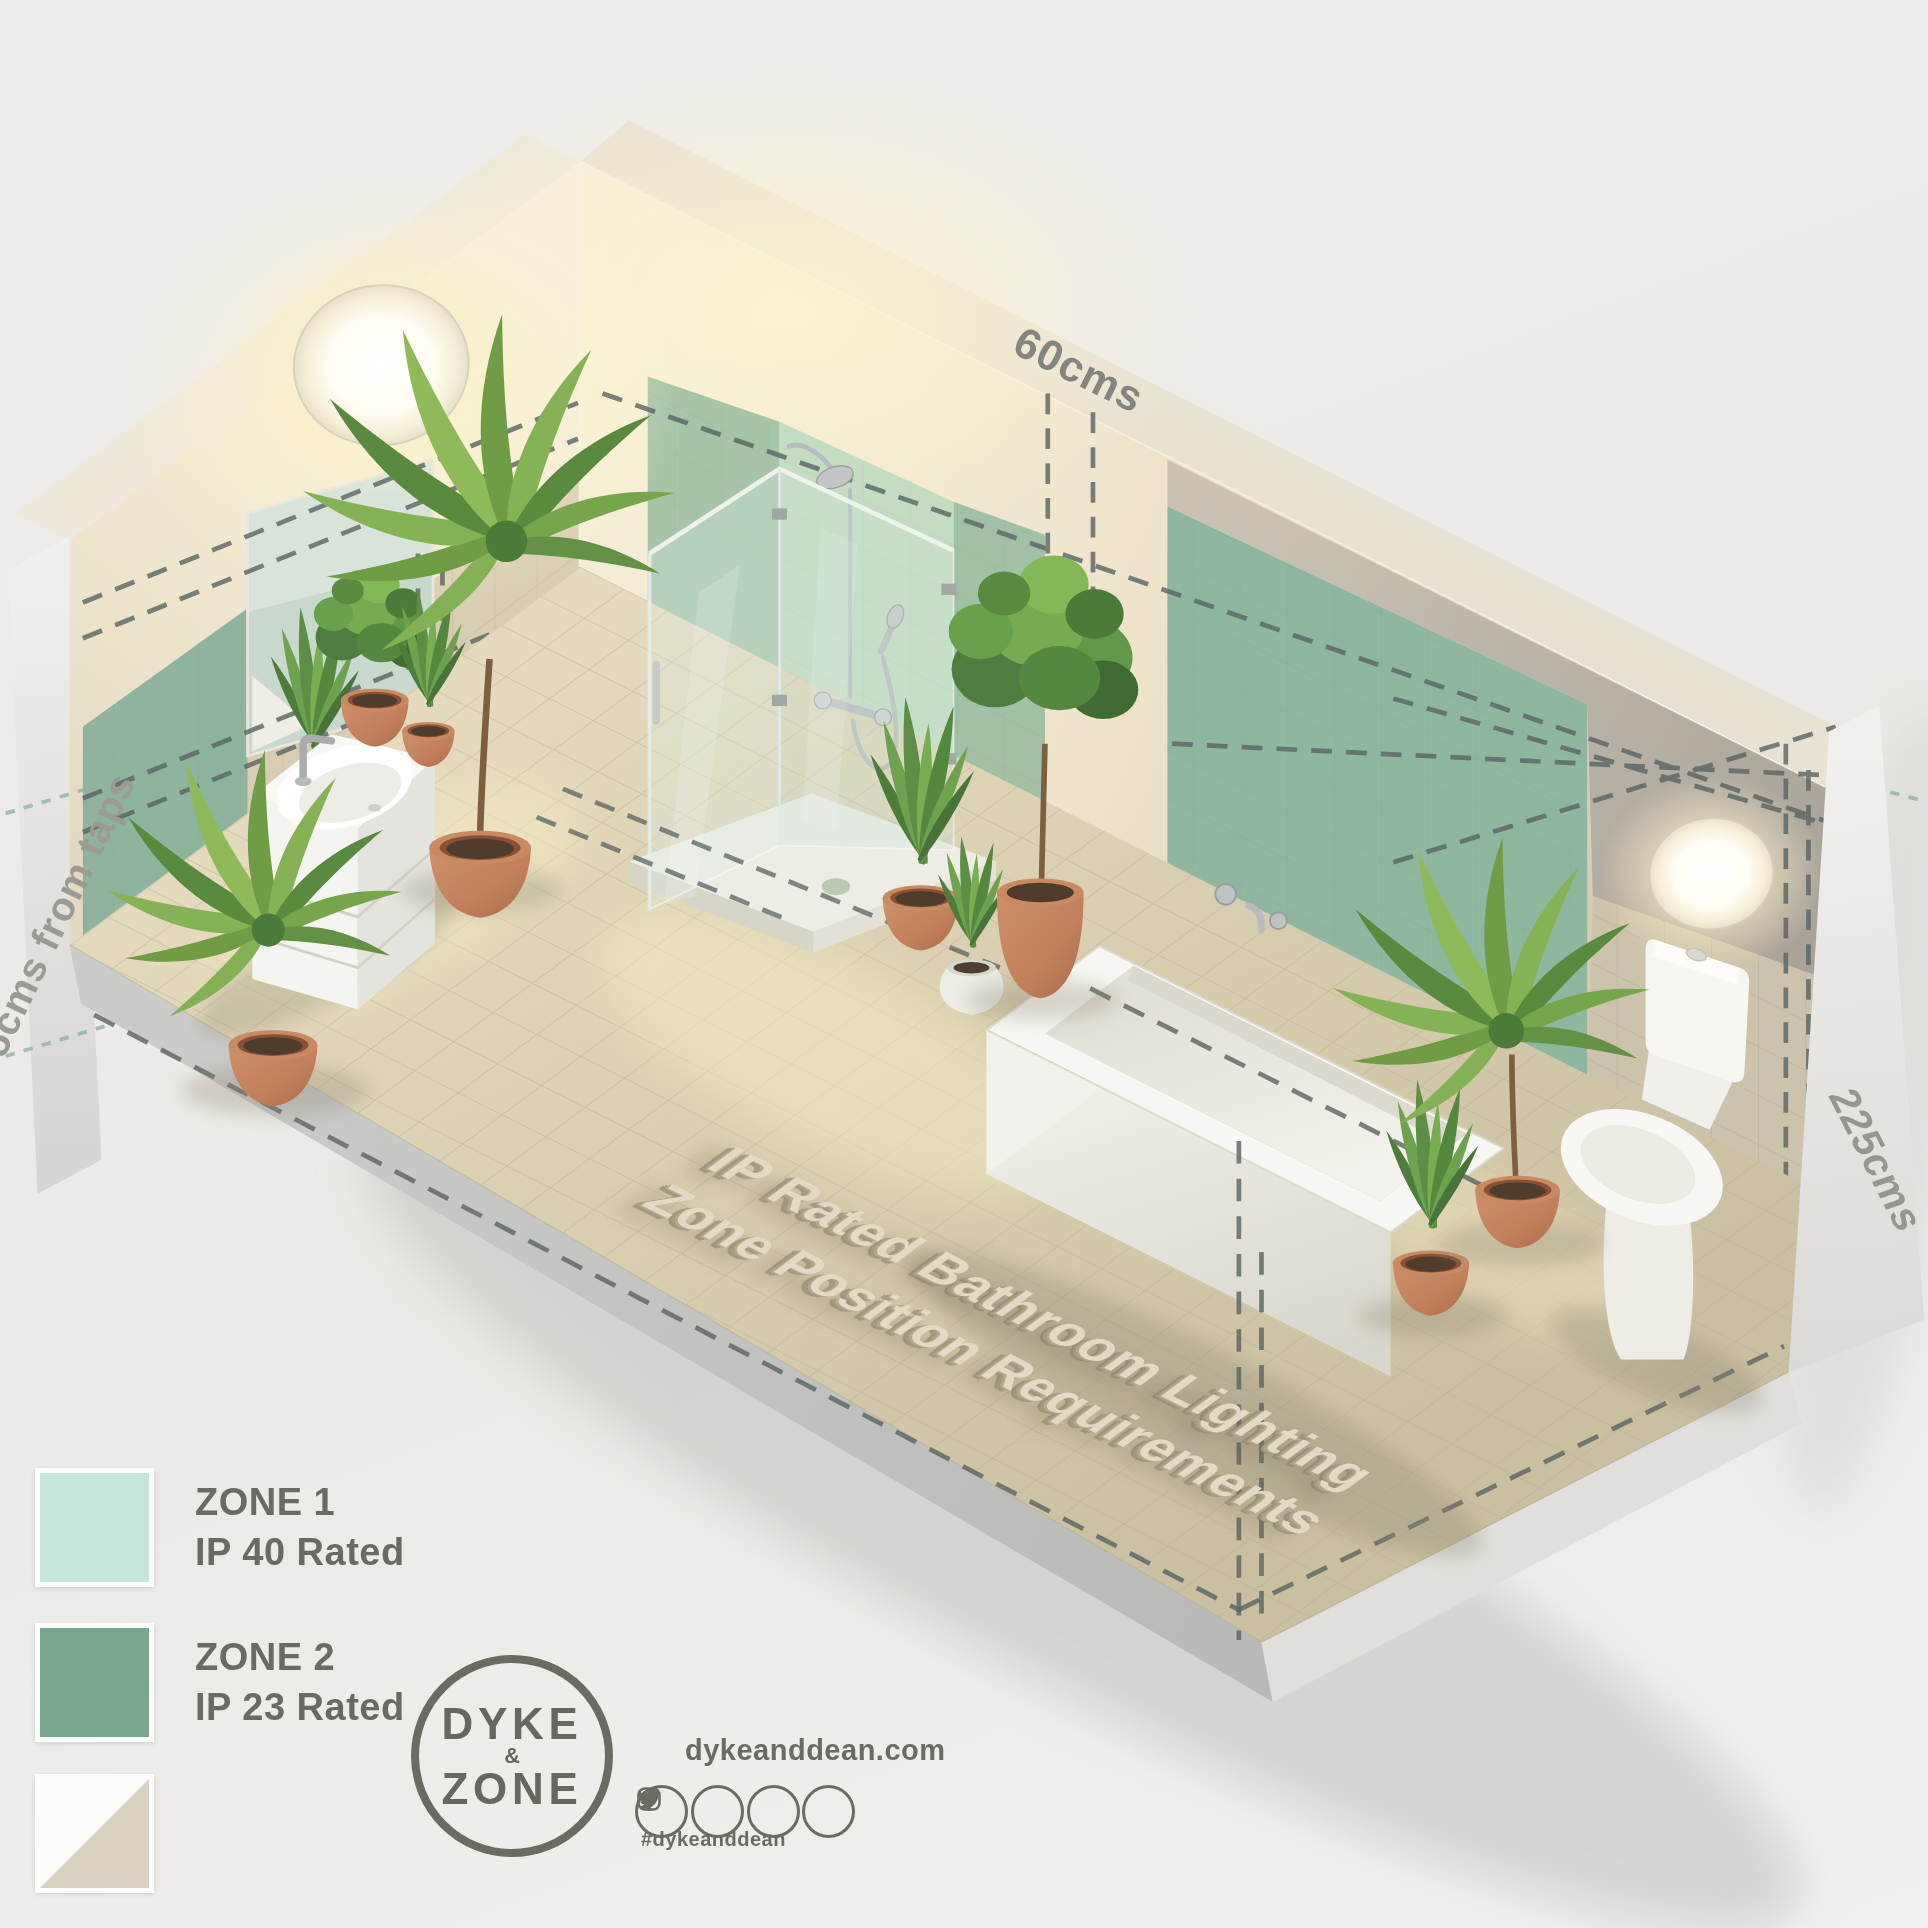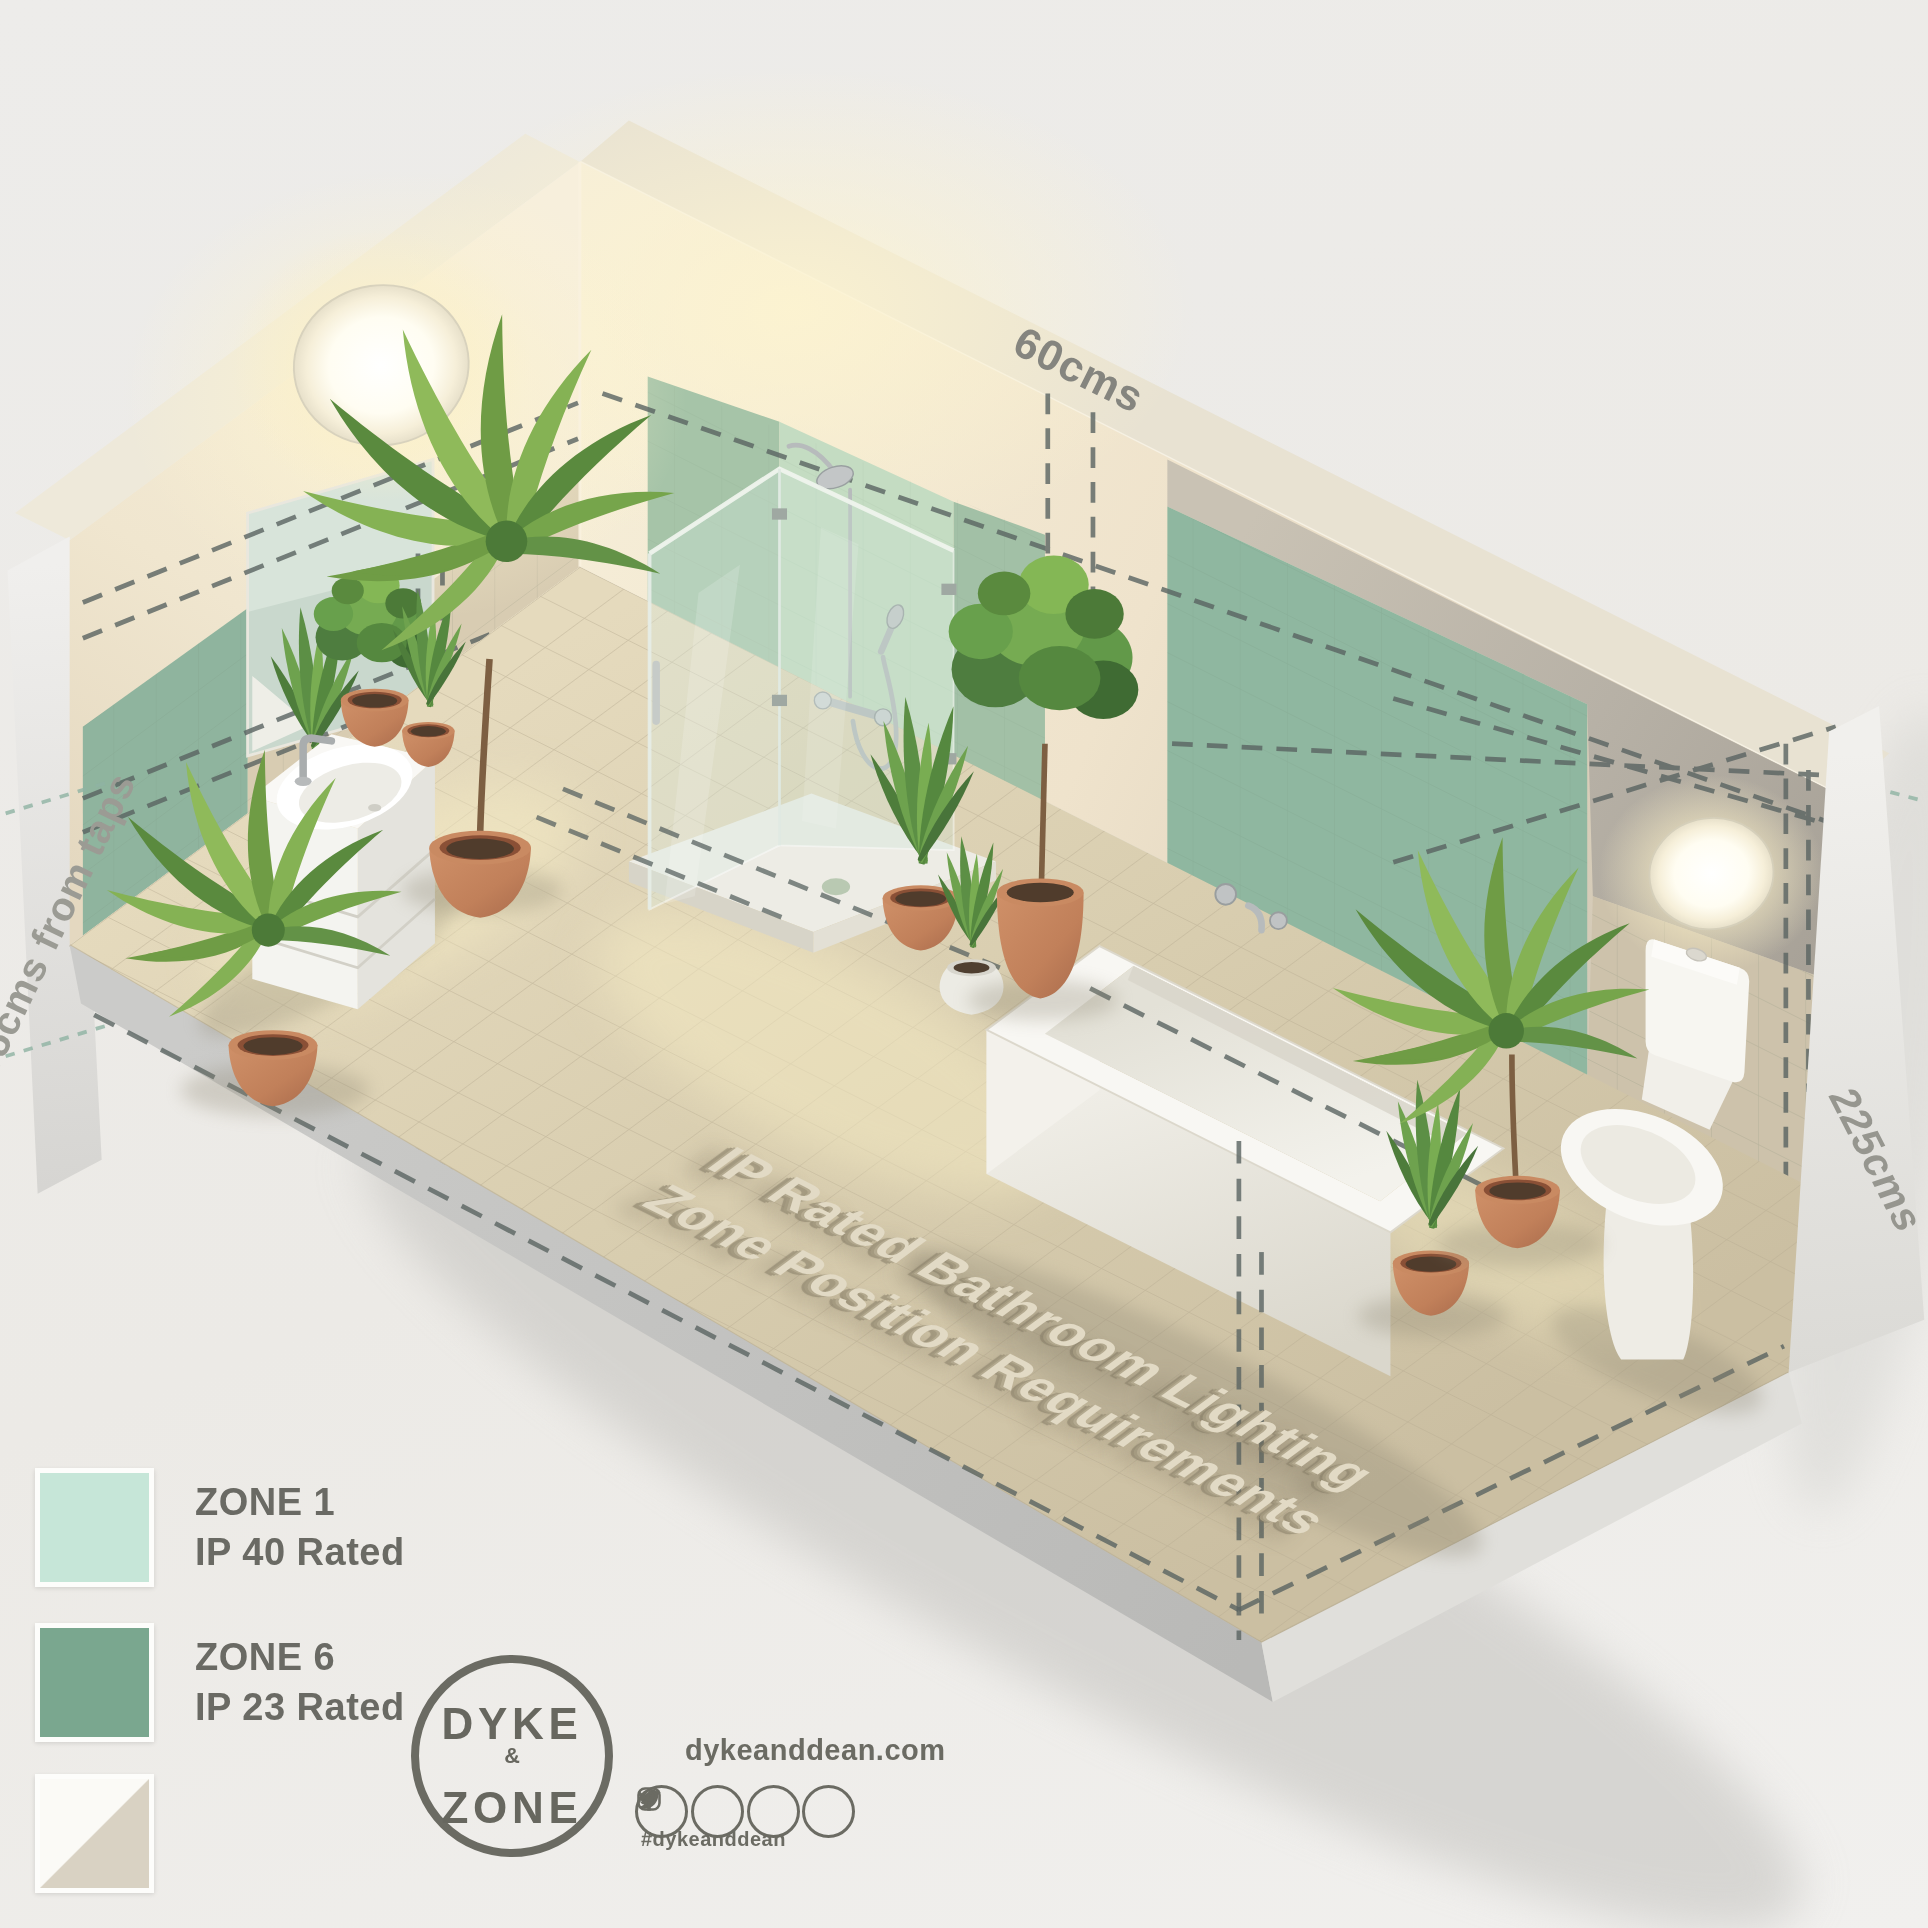--- a/index.html
+++ b/index.html
@@ -19,21 +19,21 @@
   
   .lg-row{position:absolute;left:35px;display:flex;align-items:center;gap:41px;height:121px;}
   .lg-sw{width:109px;height:109px;border:5.6px solid #fdfdfb;box-shadow:0 1.9px 4.7px rgba(0,0,0,.13);}
   .sw1{background:var(--zone1,#c6e6d8);}
   .sw2{background:var(--zone2,#7aa78f);}
   .sw3{background:linear-gradient(135deg,var(--zone3a,#fbfaf6) 49.5%,var(--zone3b,#d9d2c3) 50.5%);}
   .lg-txt{font-weight:700;font-size:38px;line-height:1.3;color:#6a6a64;letter-spacing:0.5px;}
   
   .logo{position:absolute;left:411px;top:1655px;width:186px;height:186px;border:8.5px solid #6b6b63;border-radius:50%;
         display:flex;flex-direction:column;align-items:center;justify-content:center;color:#67675f;font-weight:700;}
-  .logo-l1,.logo-l2{font-size:44px;letter-spacing:4.7px;line-height:.95;margin-top:19px;}
+  .logo-l1,.logo-l2{font-size:44px;letter-spacing:4.7px;line-height:.95;}
   .logo-amp{font-size:21.7px;line-height:.9;margin:1.9px 0;}
   .website{position:absolute;left:641px;top:1734px;font-weight:700;font-size:29px;color:#6b6b63;letter-spacing:0.5px;margin-left:44px;}
   .social{position:absolute;left:635px;top:1785px;display:flex;gap:2.8px;color:#6b6b63;}
   .s-ic{width:47px;height:47px;border:3.8px solid #6b6b63;border-radius:50%;display:flex;align-items:center;justify-content:center;}
   .s-ic svg{width:28px;height:28px;display:block;}
   .hashtag{position:absolute;left:641px;top:1828px;font-weight:700;font-size:20px;color:#6b6b63;letter-spacing:0.5px;}
 </style>
 </head>
 <body>
 
@@ -413,21 +413,21 @@
   <div class="lg-row" style="top:1467px">
     <div class="lg-sw sw1"></div>
     <div class="lg-txt">
       <div>ZONE 1</div>
       <div>IP 40 Rated</div>
     </div>
   </div>
   <div class="lg-row" style="top:1622px">
     <div class="lg-sw sw2"></div>
     <div class="lg-txt">
-      <div>ZONE 6</div>
+      <div>ZONE 2</div>
       <div>IP 23 Rated</div>
     </div>
   </div>
   <div class="lg-row" style="top:1773px">
     <div class="lg-sw sw3"></div>
   </div>
 </div>
 
 <div>
   <div class="logo">

